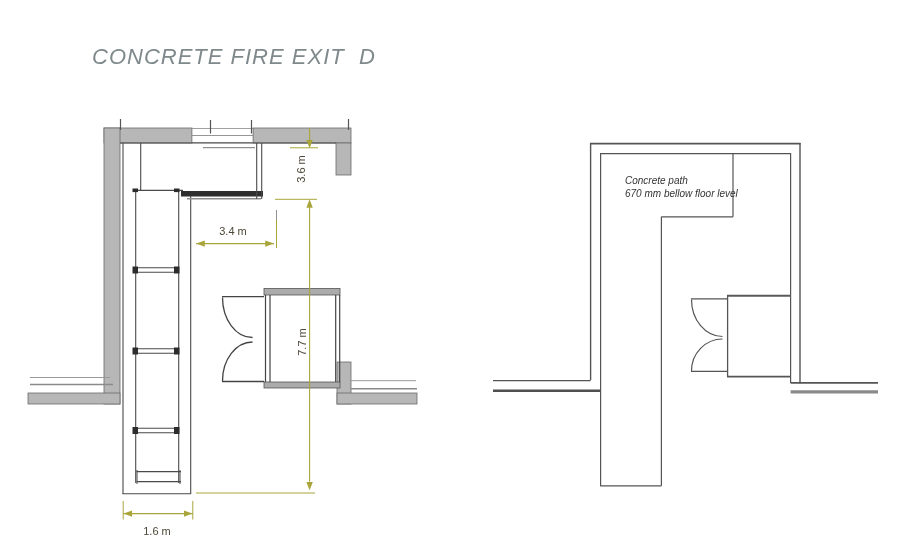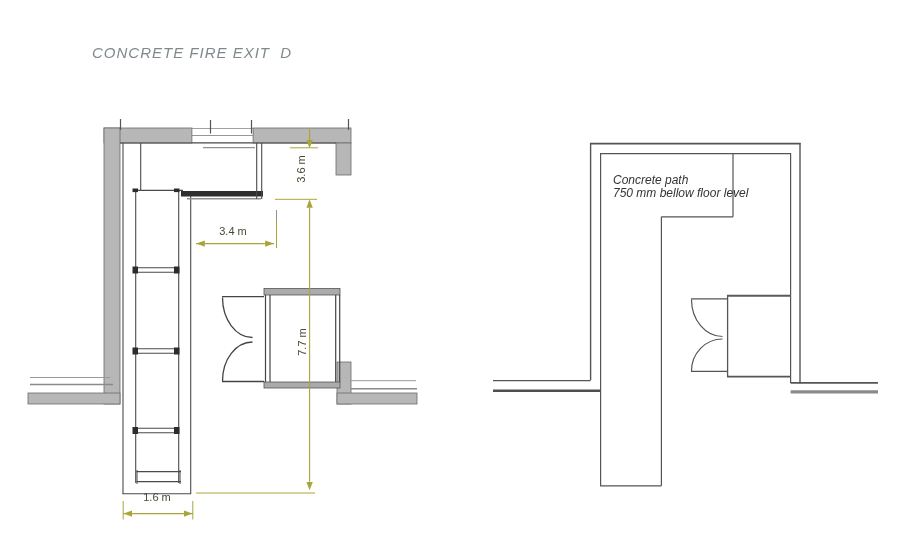--- a/index.html
+++ b/index.html
@@ -1,24 +1,24 @@
 <!DOCTYPE html>
 <html><head>
 <meta charset="utf-8">
 <style>
   html,body{margin:0;padding:0;background:#ffffff;}
   #stage{position:relative;width:900px;height:536px;background:#ffffff;overflow:hidden;
          font-family:"Liberation Sans",sans-serif;}
   #plan-svg{position:absolute;left:0;top:0;}
   .txt{position:absolute;white-space:pre;}
-  .title{font-size:15px;font-style:italic;letter-spacing:1px;color:#7f898b;}
+  .title{font-size:22px;font-style:italic;letter-spacing:1px;color:#7f898b;}
   .dim{font-size:11px;color:#4b4636;}
   .center{transform:translate(-50%,-50%);}
   .rot{transform:translate(-50%,-50%) rotate(-90deg);}
-  .note{font-size:12px;font-style:italic;color:#333333;line-height:13px;}
+  .note{font-size:10px;font-style:italic;color:#333333;line-height:13px;margin-left:12px;}
 </style>
 </head>
 <body>
 
 <div id="stage">
 
 <svg id="plan-svg" width="900" height="536" viewBox="0 0 900 536">
 
   <g>
 
@@ -169,17 +169,17 @@
 </svg>
 
 <span class="txt title" style="left:92px;top:44px">CONCRETE FIRE EXIT  D</span>
 
 <span class="txt dim rot" style="left:301px;top:169px">3.6 m</span>
 
 <span class="txt dim center" style="left:233px;top:231px">3.4 m</span>
 
 <span class="txt dim rot" style="left:302px;top:342px">7.7 m</span>
 
-<span class="txt dim center" style="left:157px;top:497px">1.6 m</span>
+<span class="txt dim center" style="left:157px;top:531px">1.6 m</span>
 
-<span class="txt note" style="left:613px;top:174px"><span style="display:block">Concrete path</span><span style="display:block">750 mm bellow floor level</span></span>
+<span class="txt note" style="left:613px;top:174px"><span style="display:block">Concrete path</span><span style="display:block">670 mm bellow floor level</span></span>
 
 </div>
 
 </body></html>

